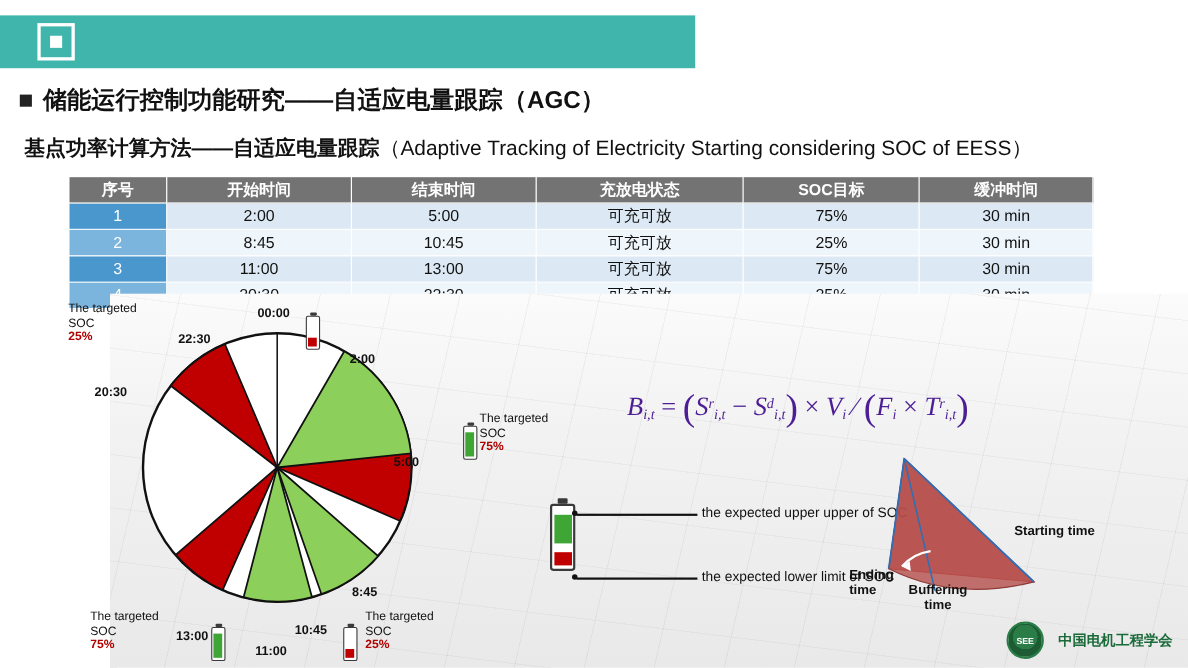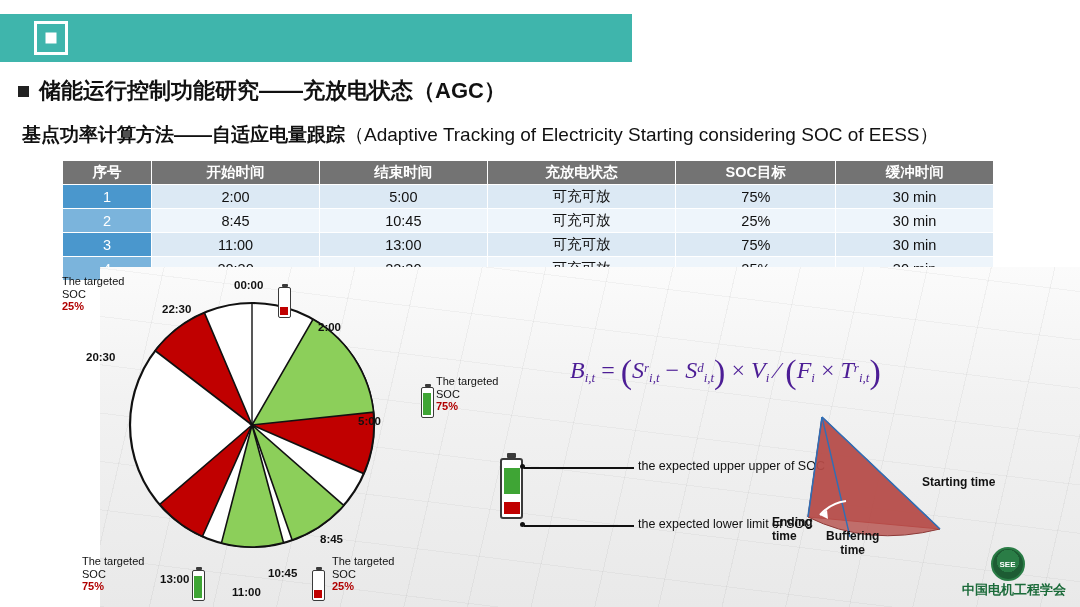--- a/index.html
+++ b/index.html
@@ -97,40 +97,40 @@
   .sup{font-size:13px;vertical-align:6px;font-style:italic;}
   .paren{font-size:34px;vertical-align:-5px;font-family:"Liberation Serif",serif;}
   
   .legend-txt{position:absolute;font-size:12.5px;color:#111;white-space:nowrap;}
   .callout-line{position:absolute;height:1.5px;background:#111;}
   .callout-dot{position:absolute;width:5px;height:5px;border-radius:50%;background:#111;}
   
   .cone-lbl{position:absolute;font-size:12px;color:#111;white-space:nowrap;line-height:14px;font-weight:bold;}
   
   .logo{
-    position:absolute;right:14px;bottom:8px;display:flex;align-items:center;flex-direction:column;
+    position:absolute;right:14px;bottom:8px;display:flex;align-items:center;
   }
   .logo-circle{
     width:34px;height:34px;border-radius:50%;
     background:radial-gradient(circle at 50% 40%, #2a7d46 0 48%, #1d5c33 48% 100%);
     border:2px solid #2a7d46;box-sizing:border-box;display:flex;align-items:center;
     justify-content:center;color:#fff;font-size:8px;font-weight:bold;
   }
   .logo-text{margin-left:13px;font-size:13px;color:#1b6b3a;font-weight:bold;white-space:nowrap;}
 </style>
 </head>
 <body>
 
 <div class="banner">
   <div class="banner-icon"></div>
 </div>
 
 <div class="bullet-row">
   <div class="bullet-sq"></div>
-  <div class="bullet-text">储能运行控制功能研究——充放电状态（AGC）</div>
+  <div class="bullet-text">储能运行控制功能研究——自适应电量跟踪（AGC）</div>
 </div>
 
 <div class="subhead">
   <b>基点功率计算方法——自适应电量跟踪</b><span>（Adaptive Tracking of Electricity Starting considering SOC of EESS）</span>
 </div>
 
 <table class="tbl">
   <thead>
     <tr>
       <th style="width:88px">序号</th>

